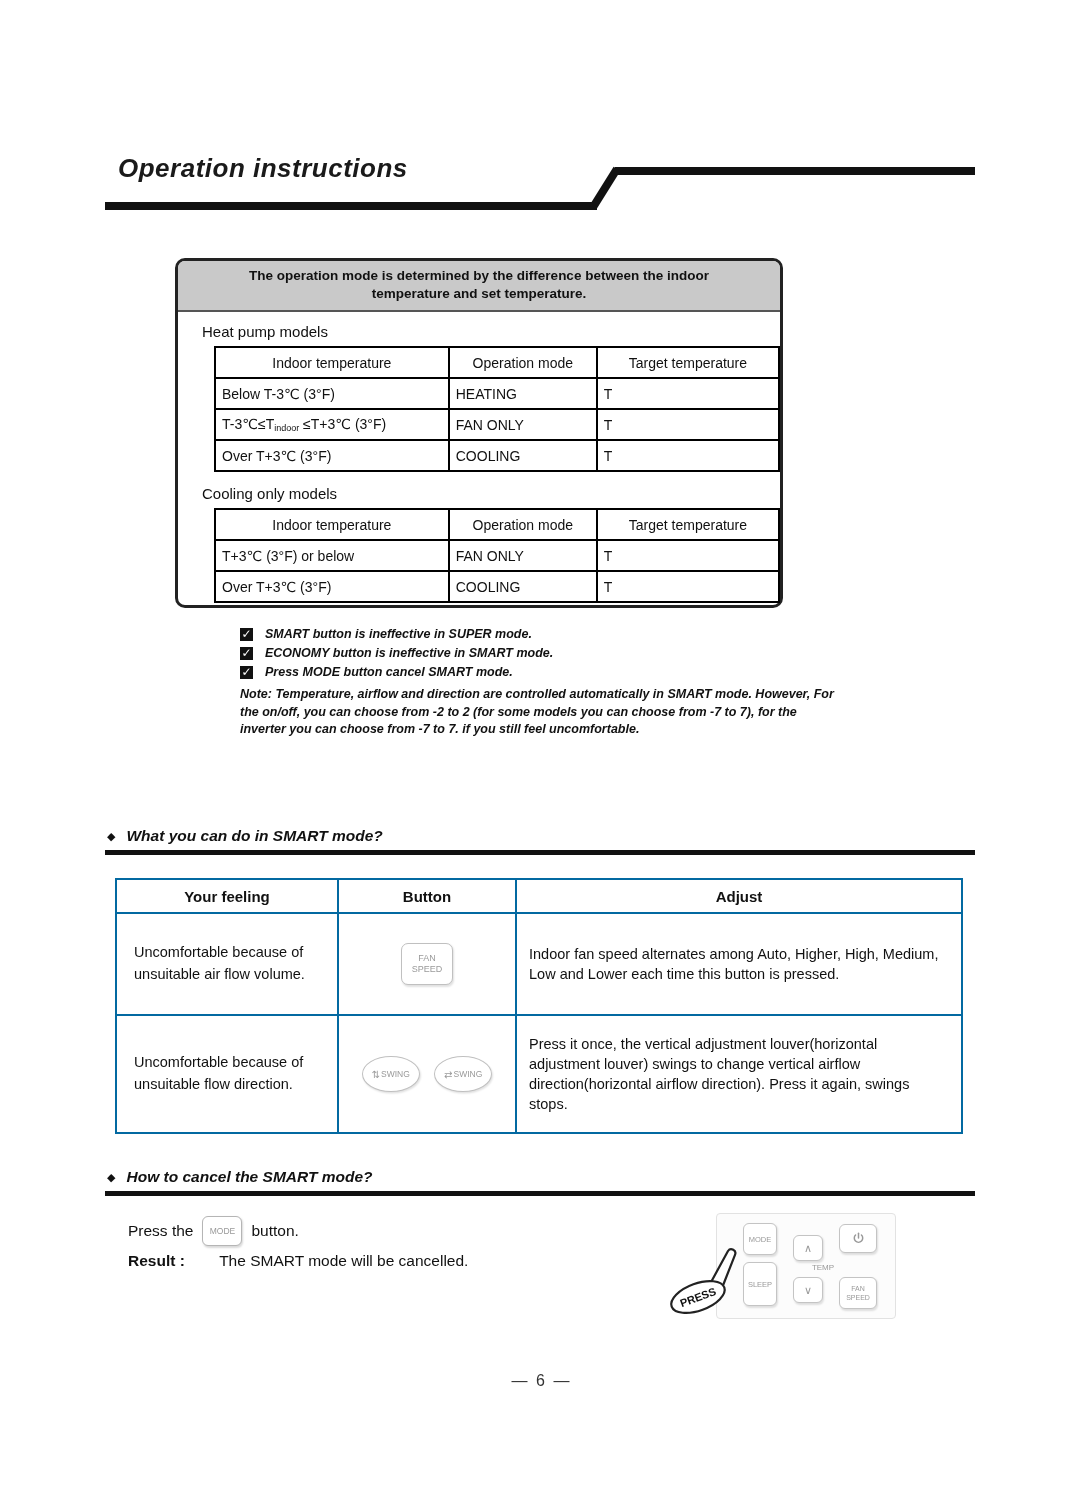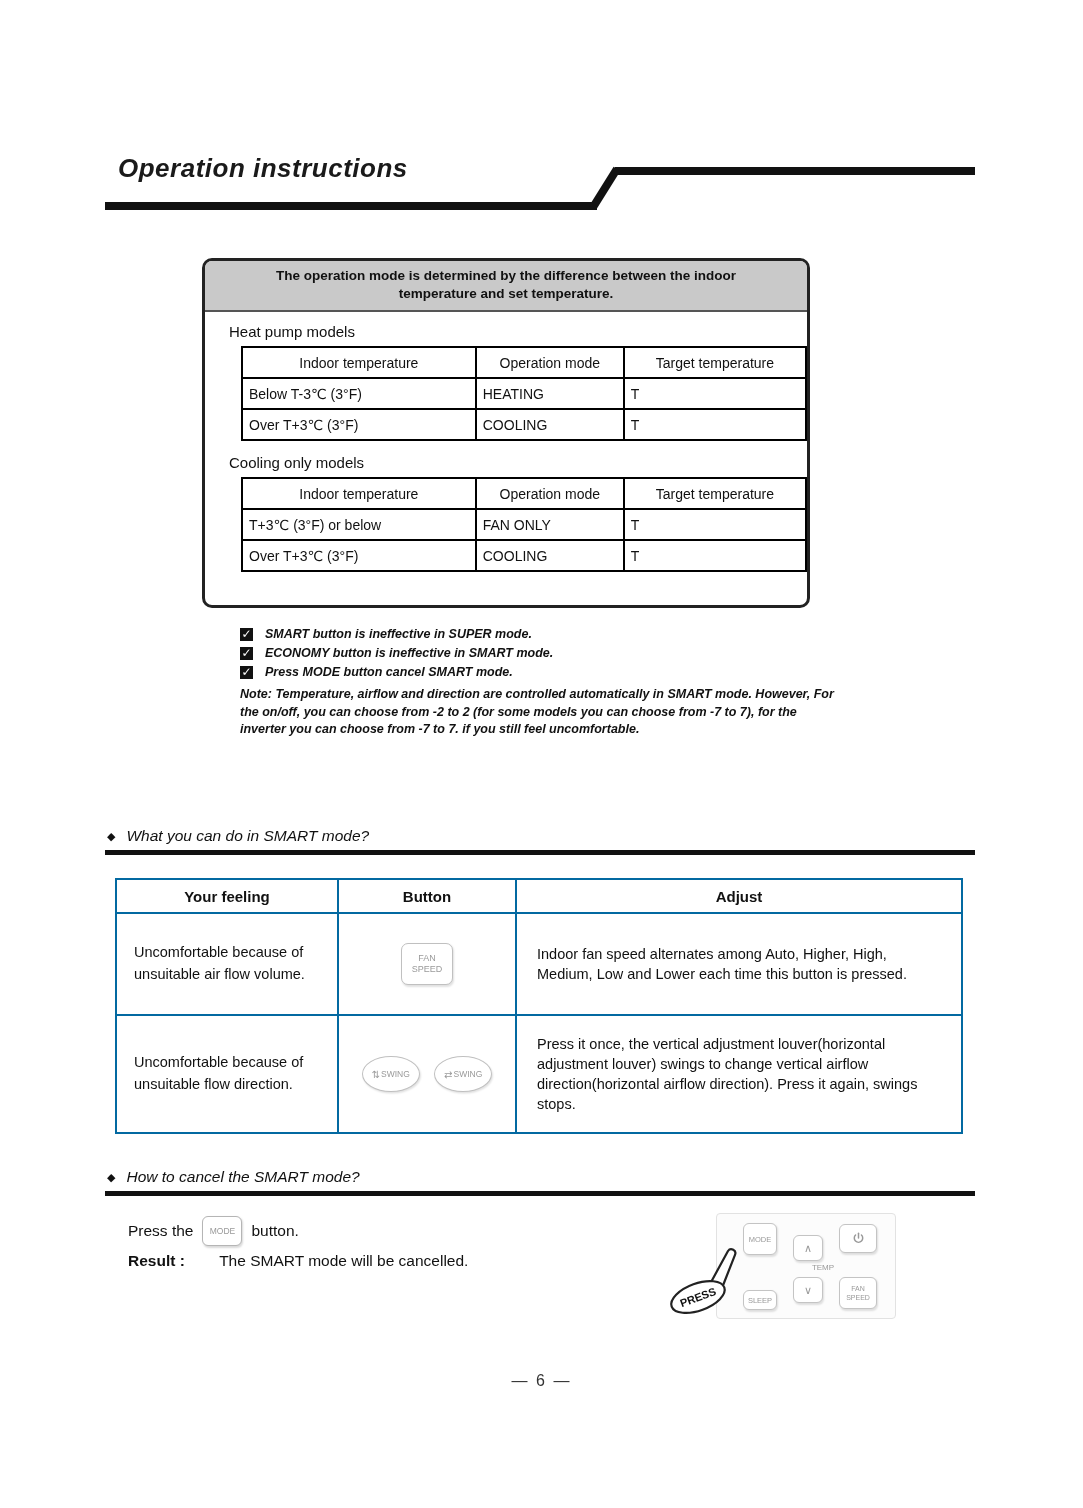--- a/index.html
+++ b/index.html
@@ -15,21 +15,21 @@
     font-size:26px; font-weight:bold; font-style:italic; letter-spacing:.5px;
     color:#1a1a1a; margin:0;
   }
   .rule-under { position:absolute; left:105px; top:202px; width:492px; height:8px; background:#111; }
   .rule-diag  { position:absolute; left:596px; top:202px; width:46px; height:8px; background:#111;
                 transform-origin:0 100%; transform:rotate(-58deg); }
   .rule-right { position:absolute; left:615px; top:167px; width:360px; height:8px; background:#111; }
 
   
   .mode-box {
-    position:absolute; left:202px; top:258px; width:608px; height:350px;
+    position:absolute; left:175px; top:258px; width:608px; height:350px;
     border:3px solid #222; border-radius:10px; background:#fff; box-sizing:border-box;
   }
   .mode-box-header {
     background:#c9c9c9; border-bottom:2px solid #555; border-radius:7px 7px 0 0;
     padding:6px 48px 7px; font-size:13.5px; font-weight:bold; text-align:center; line-height:1.35;
   }
   .models-label { margin:11px 0 6px 24px; font-size:15px; }
   .models-label.second { margin-top:13px; }
   table.temp-table { border-collapse:collapse; margin-left:36px; font-size:14px; }
   table.temp-table th, table.temp-table td {
@@ -44,33 +44,33 @@
   .chk {
     width:13px; height:13px; background:#111; color:#fff; flex:0 0 13px;
     font-size:12px; line-height:13px; text-align:center; font-weight:bold;
   }
   .note-text { font-size:12.5px; font-weight:bold; font-style:italic; }
   .note-para { margin-top:7px; width:600px; font-size:12.5px; font-weight:bold; font-style:italic; line-height:1.4; }
 
   
   .sec-heading { position:absolute; left:107px; display:flex; align-items:center; }
   .diamond { font-size:11px; margin-right:11px; }
-  .sec-title { font-size:15.5px; font-weight:normal; font-style:italic; }
+  .sec-title { font-size:15.5px; font-weight:bold; font-style:italic; }
   .sec-rule { position:absolute; left:105px; width:870px; height:5px; background:#111; }
 
   
   table.smart-table {
     position:absolute; left:115px; top:878px; width:848px;
     border-collapse:collapse; background:#fff;
   }
   table.smart-table th, table.smart-table td { border:2px solid #0369a1; }
   table.smart-table th { height:30px; font-size:15px; font-weight:bold; text-align:center; }
   .feeling-cell { padding:0 4px 0 17px; font-size:14.5px; line-height:1.5; vertical-align:middle; }
   .button-cell { text-align:center; vertical-align:middle; }
-  .adjust-cell { padding:6px 20px; font-size:14.5px; line-height:1.38; vertical-align:middle; }
+  .adjust-cell { padding:6px 12px; font-size:14.5px; line-height:1.38; vertical-align:middle; }
   .row1 td { height:88px; } .row2 td { height:104px; }
 
   .fanspeed-chip {
     display:inline-flex; flex-direction:column; align-items:center; justify-content:center;
     width:50px; height:40px; border:1.5px solid #c0c0c0; border-radius:7px;
     color:#9a9a9a; font-size:9px; line-height:1.25; background:#fff;
     box-shadow:1px 1.5px 2px rgba(0,0,0,.12);
   }
   .swing-chip {
     display:inline-flex; align-items:center; justify-content:center;
@@ -95,21 +95,21 @@
   .remote {
     position:absolute; left:716px; top:1213px; width:178px; height:104px;
     background:#fcfcfc; border:1px solid #e2e2e2; border-radius:4px; z-index:1;
   }
   .r-btn {
     position:absolute; background:#fff; border:1.5px solid #c4c4c4; border-radius:6px;
     color:#999; display:flex; align-items:center; justify-content:center;
     font-size:7.5px; box-shadow:1px 1.5px 2px rgba(0,0,0,.12); box-sizing:border-box;
   }
   .r-mode  { left:26px;  top:9px;  width:34px; height:32px; }
-  .r-sleep { left:26px;  top:76px; width:34px; height:20px; }
+  .r-sleep { left:26px;  top:48px; width:34px; height:44px; }
   .r-up    { left:76px;  top:21px; width:30px; height:26px; font-size:11px; }
   .r-down  { left:76px;  top:63px; width:30px; height:26px; font-size:11px; }
   .r-temp  { position:absolute; left:91px; top:49px; width:30px; text-align:center; font-size:8px; color:#999; }
   .r-power { left:122px; top:10px; width:38px; height:29px; }
   .r-fan   { left:122px; top:63px; width:38px; height:32px; flex-direction:column; font-size:7px; line-height:1.3; }
 
   .hand { position:absolute; left:664px; top:1240px; z-index:2; }
 
   
   .page-num { position:absolute; left:0; top:1372px; width:100%; text-align:center; font-size:16px; letter-spacing:2px; color:#333; }
@@ -133,20 +133,25 @@
         <tr>
           <th class="tc1">Indoor temperature</th>
           <th class="tc2">Operation mode</th>
           <th class="tc3">Target temperature</th>
         </tr>
       </thead>
       <tbody>
         <tr>
           <td>Below T-3℃ (3°F)</td>
           <td>HEATING</td>
+          <td>T</td>
+        </tr>
+        <tr>
+          <td><span>T-3℃≤T</span><span class="sub-txt">indoor</span><span> ≤T+3℃ (3°F)</span></td>
+          <td>FAN ONLY</td>
           <td>T</td>
         </tr>
         <tr>
           <td>Over T+3℃ (3°F)</td>
           <td>COOLING</td>
           <td>T</td>
         </tr>
       </tbody>
     </table>
 

